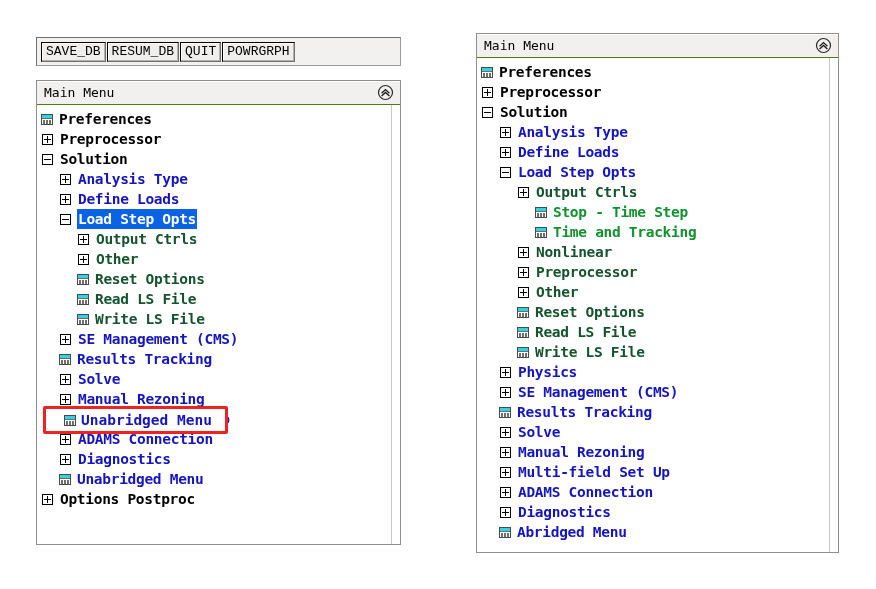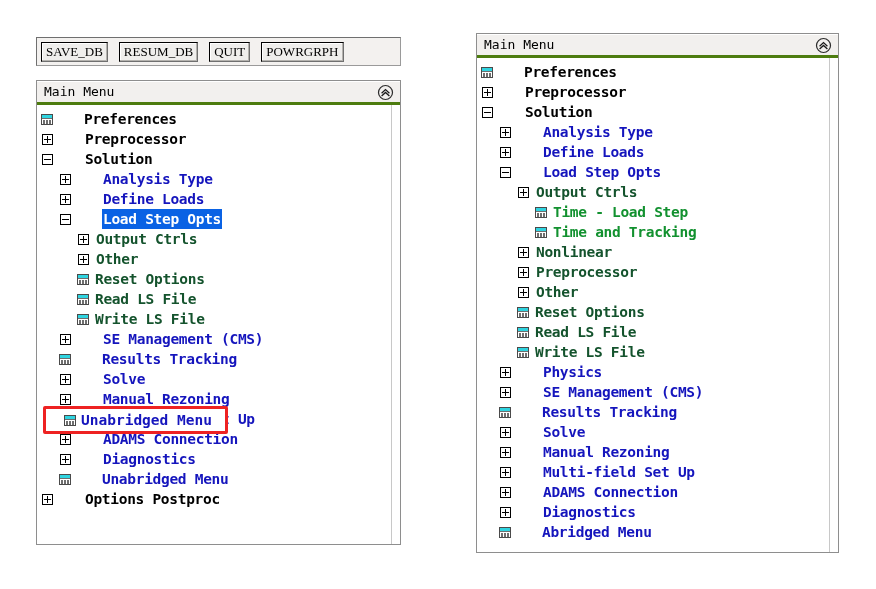--- a/index.html
+++ b/index.html
@@ -28,49 +28,49 @@
     border-top: 1px solid #6f6f6f;
     border-left: 1px solid #6f6f6f;
     border-right: 1px solid #9a9a9a;
     border-bottom: 1px solid #9a9a9a;
     box-sizing: border-box;
     display: flex;
     align-items: center;
     padding-left: 4px;
   }
   .tb-btn {
-    font-family: Liberation Serif, serif;
+    font-family: Liberation Mono, monospace;
     font-size: 13px;
     color: #000;
     background: #efeeec;
     border: 1px solid #000;
     border-right-color: #707070;
     border-bottom-color: #707070;
     box-shadow: inset -1px -1px 0 #b4b2ae, inset 1px 1px 0 #ffffff;
     padding: 1px 4px 2px 4px;
-    margin-right: 11px;
+    margin-right: 1px;
     line-height: 15px;
     white-space: nowrap;
     cursor: default;
   }
 
   
   .tree-frame {
     position: absolute;
     box-sizing: border-box;
     background: #ffffff;
     border: 1px solid #8e8e8e;
   }
 
   
   .tree-title {
     position: relative;
     height: 24px;
     background: #f2f0ee;
-    border-bottom: 3px solid #4d7c0f;
+    border-bottom: 1px solid #4d7c0f;
     box-shadow: inset 0 1px 0 #ffffff;
     display: flex;
     align-items: center;
     box-sizing: border-box;
     padding-left: 7px;
   }
   .tree-title-text {
     font-family: "DejaVu Sans Mono", "Liberation Mono", monospace;
     font-size: 13px;
     color: #000;
@@ -120,22 +120,22 @@
     display: inline-block;
     padding: 0 1px;
     letter-spacing: -0.3px;
   }
   .row.sel .lbl {
     background: #0a62e4;
     color: #ffffff !important;
   }
 
   
-  .d0 { padding-left: 4px; gap: 25px; }
-  .d1 { padding-left: 22px; gap: 25px; }
+  .d0 { padding-left: 4px; }
+  .d1 { padding-left: 22px; }
   .d2 { padding-left: 40px; }
   .d3 { padding-left: 58px; }
 
   
   .c-black { color: #000000; }
   .c-blue  { color: #1515bd; }
   .c-red   { color: #14532d; }
   .c-green { color: #12912f; }
 
   
@@ -377,21 +377,21 @@
       <div class="row d1">
         <span class="ico-exp"></span>
         <span class="lbl c-blue">Load Step Opts</span>
       </div>
       <div class="row d2">
         <span class="ico-exp plus"></span>
         <span class="lbl c-red">Output Ctrls</span>
       </div>
       <div class="row d3">
         <span class="ico ico-leaf"></span>
-        <span class="lbl c-green">Time - Load Step</span>
+        <span class="lbl c-green">Stop - Time Step</span>
       </div>
       <div class="row d3">
         <span class="ico ico-leaf"></span>
         <span class="lbl c-green">Time and Tracking</span>
       </div>
       <div class="row d2">
         <span class="ico-exp plus"></span>
         <span class="lbl c-red">Nonlinear</span>
       </div>
       <div class="row d2">

